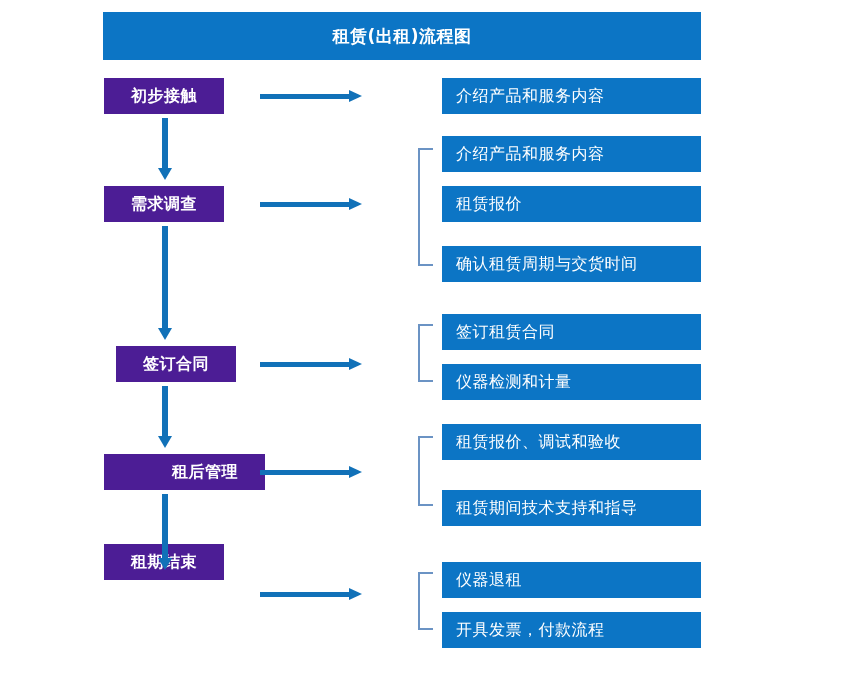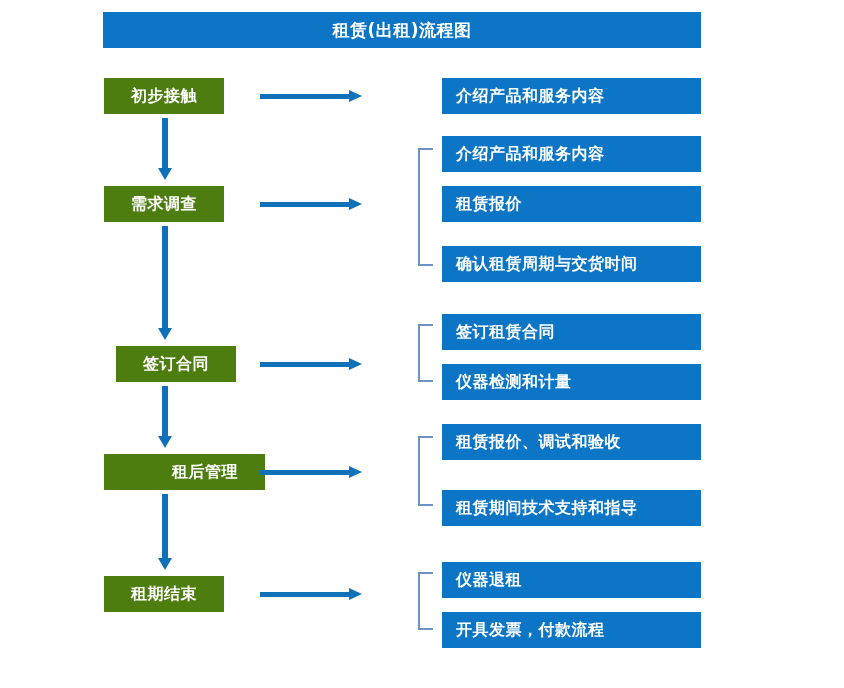--- a/index.html
+++ b/index.html
@@ -18,58 +18,58 @@
     background: #ffffff;
     overflow: hidden;
   }
 
   
   .title-bar {
     position: absolute;
     left: 103px;
     top: 12px;
     width: 598px;
-    height: 36px;
+    height: 48px;
     background: #0C75C5;
     color: #ffffff;
     display: flex;
     align-items: center;
     justify-content: center;
     font-size: 17px;
     font-weight: bold;
     letter-spacing: 0.5px;
   }
 
   
   .stage-box {
     position: absolute;
     width: 120px;
     height: 36px;
-    background: #4d7c0f;
+    background: #4c1d95;
     color: #ffffff;
     display: flex;
     align-items: center;
     justify-content: center;
     font-size: 16px;
     font-weight: bold;
     letter-spacing: 0.5px;
   }
 
   
   .detail-box {
     position: absolute;
     left: 442px;
     width: 259px;
     height: 36px;
     background: #0C75C5;
     color: #ffffff;
     display: flex;
     align-items: center;
     font-size: 16px;
-    font-weight: bold;
+    font-weight: normal;
     padding-left: 14px;
     box-sizing: border-box;
     letter-spacing: 0.5px;
   }
 
   
   .h-arrow {
     position: absolute;
     left: 260px;
     width: 102px;
@@ -145,21 +145,21 @@
   </div>
 
   <div class="stage-box" style="left:116px; top:346px;">
     <span>签订合同</span>
   </div>
 
   <div class="stage-box" style="left:104px; top:454px;padding-left:41px;">
     <span>租后管理</span>
   </div>
 
-  <div class="stage-box" style="left:104px; top:576px;text-align:center;">
+  <div class="stage-box" style="left:104px; top:544px;text-align:center;">
     <span>租期结束</span>
   </div>
 
   <div class="v-arrow" style="top:118px; height:62px;">
     <div class="shaft" style="height:50px;"></div>
     <div class="head"></div>
   </div>
 
   <div class="v-arrow" style="top:226px; height:114px;">
     <div class="shaft" style="height:102px;"></div>

